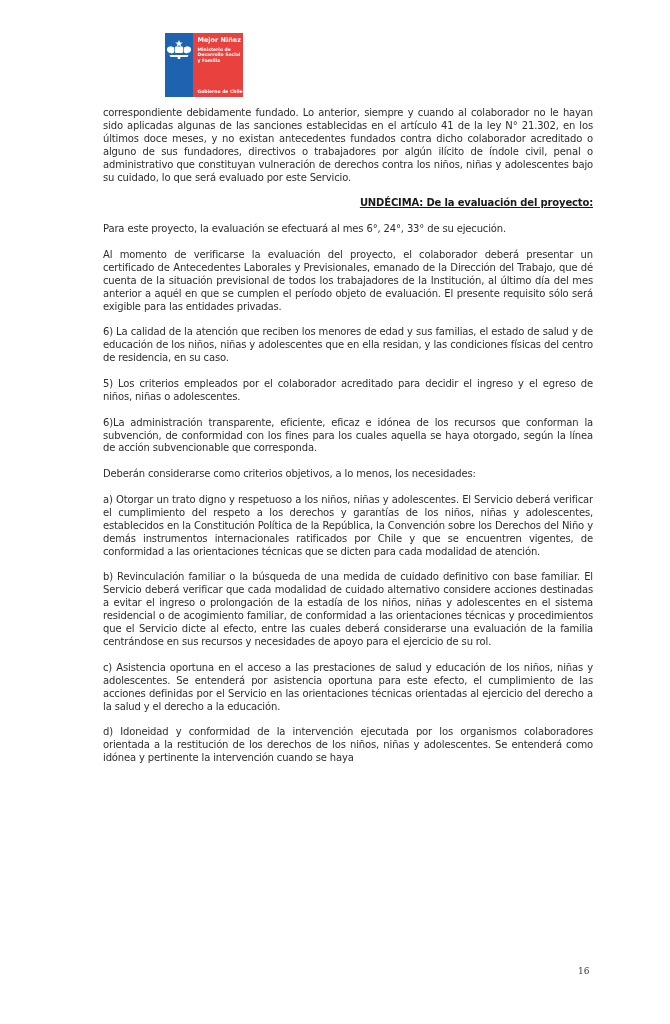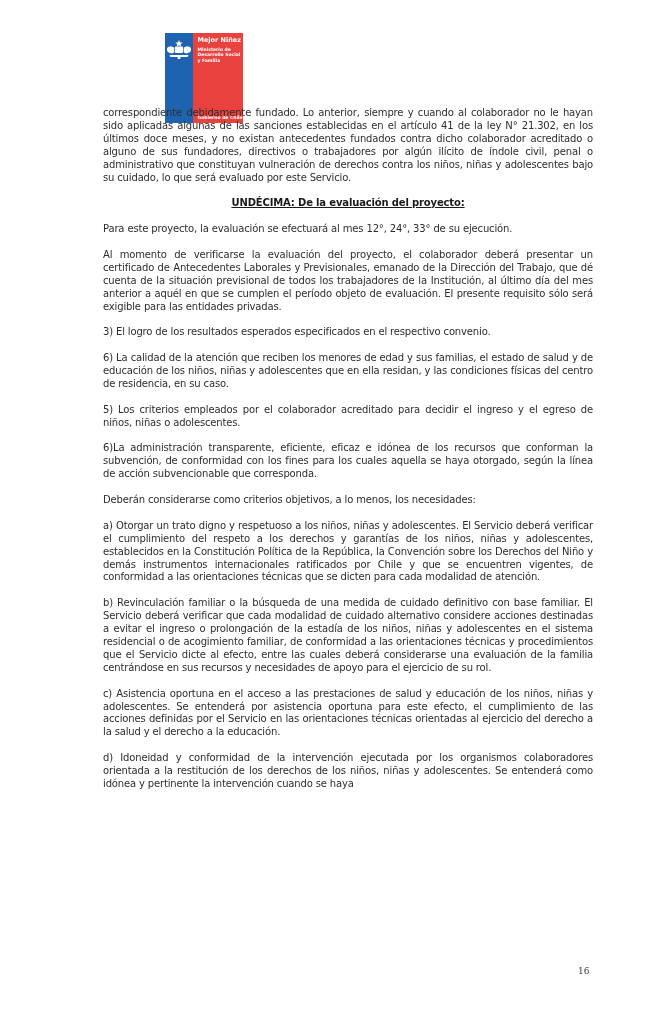--- a/index.html
+++ b/index.html
@@ -9,21 +9,21 @@
     font-family: "DejaVu Sans", "Liberation Sans", sans-serif;
     color: #2d2d2d;
     position: relative;
     overflow: hidden;
   }
   .page { position: absolute; inset: 0; background: #ffffff; }
 
   
   .logo {
     position: absolute; left: 165px; top: 33px;
-    width: 78px; height: 90px;
+    width: 78px; height: 64px;
     display: flex;
   }
   .logo-blue {
     width: 33px; height: 100%;
     background: #1E63AF;
     position: relative;
   }
   .coat {
     position: absolute; top: 7px; left: 50%;
     transform: translateX(-50%);
@@ -58,21 +58,21 @@
     line-height: 12.9px;
     letter-spacing: -0.15px;
     color: #2d2d2d;
   }
   .block { margin: 0 0 12.9px 0; }
   .block.body { text-align: justify; }
   .block.heading {
     font-weight: bold;
     text-decoration: underline;
     color: #1a1a1a;
-    text-align: center;
+    text-align: right;
   }
   .page-number {
     position: absolute; left: 578px; top: 966px;
     font-size: 9px; color: #3c3c3c;
     font-family: "DejaVu Serif", "Liberation Serif", serif;
   }
 </style>
 </head>
 <body>
 
@@ -95,23 +95,22 @@
         <div>Desarrollo Social</div>
         <div>y Familia</div>
       </div>
       <div class="gob">Gobierno de Chile</div>
     </div>
   </div>
 
   <div class="content">
       <div class="block body">correspondiente debidamente fundado. Lo anterior, siempre y cuando al colaborador no le hayan sido aplicadas algunas de las sanciones establecidas en el artículo 41 de la ley N° 21.302, en los últimos doce meses, y no existan antecedentes fundados contra dicho colaborador acreditado o alguno de sus fundadores, directivos o trabajadores por algún ilícito de índole civil, penal o administrativo que constituyan vulneración de derechos contra los niños, niñas y adolescentes bajo su cuidado, lo que será evaluado por este Servicio.</div>
       <div class="block heading">UNDÉCIMA: De la evaluación del proyecto:</div>
-      <div class="block body">Para este proyecto, la evaluación se efectuará al mes 12°, 24°, 33° de su ejecución.</div>
+      <div class="block body">Para este proyecto, la evaluación se efectuará al mes 6°, 24°, 33° de su ejecución.</div>
       <div class="block body">Al momento de verificarse la evaluación del proyecto, el colaborador deberá presentar un certificado de Antecedentes Laborales y Previsionales, emanado de la Dirección del Trabajo, que dé cuenta de la situación previsional de todos los trabajadores de la Institución, al último día del mes anterior a aquél en que se cumplen el período objeto de evaluación. El presente requisito sólo será exigible para las entidades privadas.</div>
-      <div class="block body">3) El logro de los resultados esperados especificados en el respectivo convenio.</div>
       <div class="block body">6) La calidad de la atención que reciben los menores de edad y sus familias, el estado de salud y de educación de los niños, niñas y adolescentes que en ella residan, y las condiciones físicas del centro de residencia, en su caso.</div>
       <div class="block body">5) Los criterios empleados por el colaborador acreditado para decidir el ingreso y el egreso de niños, niñas o adolescentes.</div>
       <div class="block body">6)La administración transparente, eficiente, eficaz e idónea de los recursos que conforman la subvención, de conformidad con los fines para los cuales aquella se haya otorgado, según la línea de acción subvencionable que corresponda.</div>
       <div class="block body">Deberán considerarse como criterios objetivos, a lo menos, los necesidades:</div>
       <div class="block body">a) Otorgar un trato digno y respetuoso a los niños, niñas y adolescentes. El Servicio deberá verificar el cumplimiento del respeto a los derechos y garantías de los niños, niñas y adolescentes, establecidos en la Constitución Política de la República, la Convención sobre los Derechos del Niño y demás instrumentos internacionales ratificados por Chile y que se encuentren vigentes, de conformidad a las orientaciones técnicas que se dicten para cada modalidad de atención.</div>
       <div class="block body">b) Revinculación familiar o la búsqueda de una medida de cuidado definitivo con base familiar. El Servicio deberá verificar que cada modalidad de cuidado alternativo considere acciones destinadas a evitar el ingreso o prolongación de la estadía de los niños, niñas y adolescentes en el sistema residencial o de acogimiento familiar, de conformidad a las orientaciones técnicas y procedimientos que el Servicio dicte al efecto, entre las cuales deberá considerarse una evaluación de la familia centrándose en sus recursos y necesidades de apoyo para el ejercicio de su rol.</div>
       <div class="block body">c) Asistencia oportuna en el acceso a las prestaciones de salud y educación de los niños, niñas y adolescentes. Se entenderá por asistencia oportuna para este efecto, el cumplimiento de las acciones definidas por el Servicio en las orientaciones técnicas orientadas al ejercicio del derecho a la salud y el derecho a la educación.</div>
       <div class="block body">d) Idoneidad y conformidad de la intervención ejecutada por los organismos colaboradores orientada a la restitución de los derechos de los niños, niñas y adolescentes. Se entenderá como idónea y pertinente la intervención cuando se haya</div>
     </div>
 

